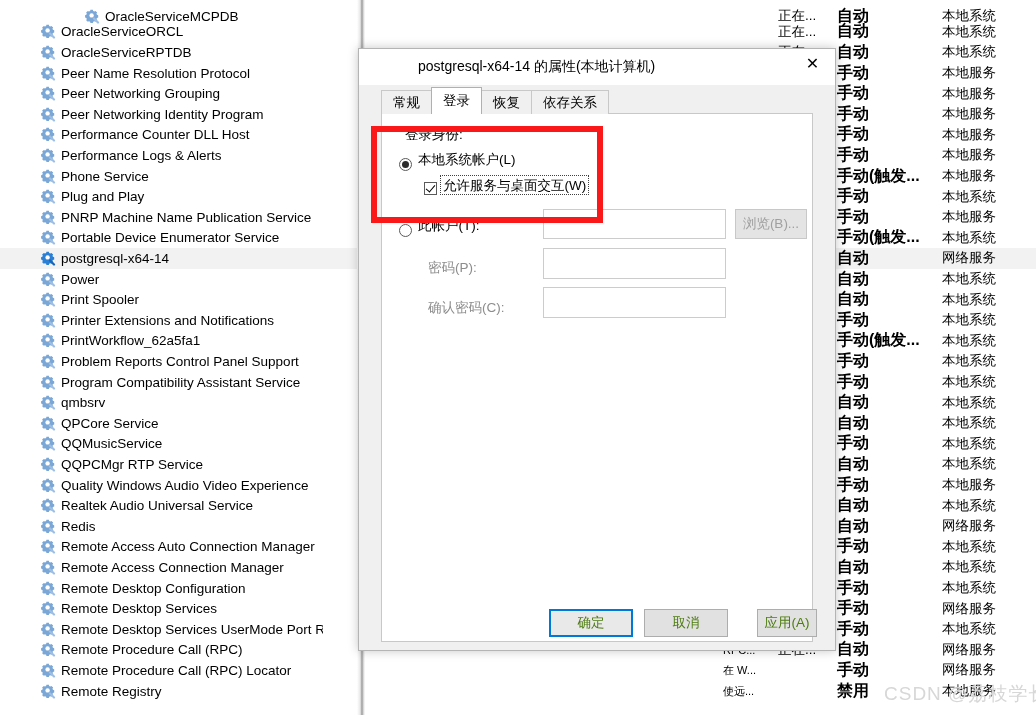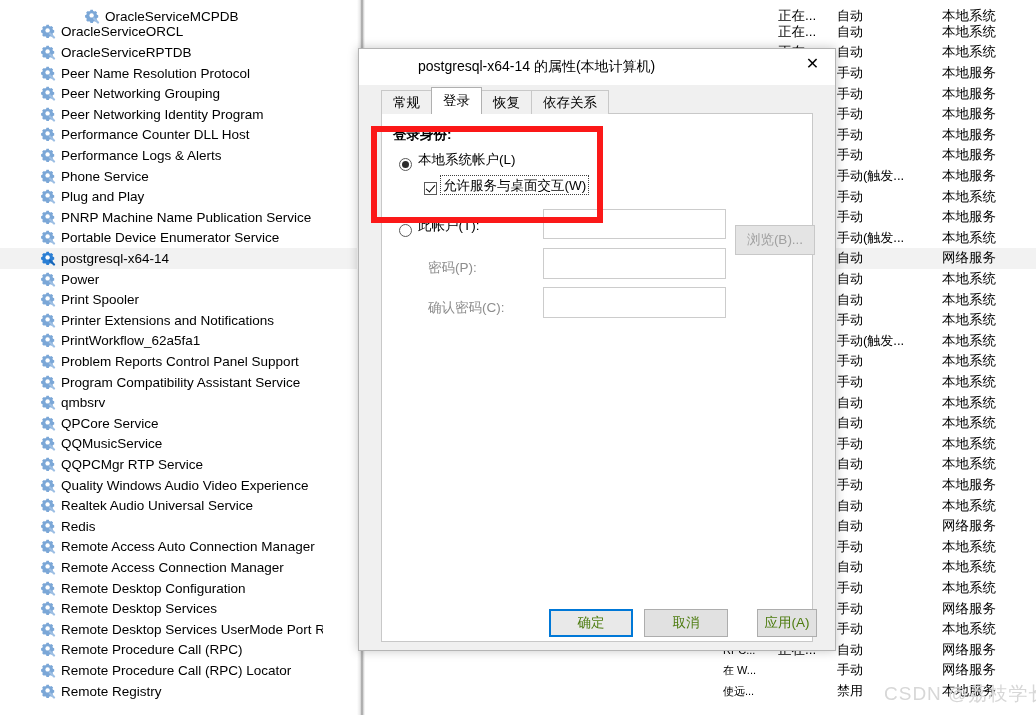--- a/index.html
+++ b/index.html
@@ -33,21 +33,21 @@
     flex:0 0 auto;width:262px;overflow:hidden;text-overflow:clip;
     font-size:13.5px;color:#000;
   }
   .svc-desc{
     position:absolute;left:723px;width:58px;font-size:11px;text-align:left;
   }
   .svc-status{
     position:absolute;left:778px;width:58px;font-size:13.5px;text-align:left;
   }
   .svc-startup{
-    position:absolute;left:837px;width:82px;font-size:13px;text-align:left;
+    position:absolute;left:837px;width:82px;font-size:16px;text-align:left;font-weight:bold;
   }
   .svc-logon{
     position:absolute;left:919px;width:100px;font-size:13.5px;text-align:center;
   }
 
   
   #list-splitter{
     position:absolute;left:357px;top:0;width:8px;height:715px;
     background:linear-gradient(to right,#ffffff 0%,#e8e8e8 40%,#9a9a9a 62%,#d6d6d6 80%,#ffffff 100%);
   }
@@ -642,33 +642,33 @@
 
   <div id="dlg-tabs">
       <div class="tab">常规</div>
       <div class="tab active">登录</div>
       <div class="tab">恢复</div>
       <div class="tab">依存关系</div>
     </div>
 
   <div id="tab-body">
 
-    <div class="lbl" style="left:11px;top:12px;font-weight:bold;">登录身份:</div>
+    <div class="lbl" style="left:23px;top:12px;">登录身份:</div>
 
     <div class="radio checked" style="left:17px;top:44px;"></div>
     <div class="lbl" style="left:36px;top:37px;">本地系统帐户(L)</div>
 
     <div class="checkbox checked" style="left:42px;top:68px;"></div>
     <div class="focus-dash" style="left:58px;top:61px;width:149px;height:20px;"></div>
     <div class="lbl" style="left:61px;top:63px;">允许服务与桌面交互(W)</div>
 
     <div class="radio" style="left:17px;top:110px;"></div>
     <div class="lbl" style="left:36px;top:103px;">此帐户(T):</div>
     <div class="textbox" style="left:161px;top:95px;width:183px;height:30px;"></div>
-    <div class="btn disabled" style="left:353px;top:111px;width:80px;height:30px;">浏览(B)...</div>
+    <div class="btn disabled" style="left:353px;top:95px;width:72px;height:30px;">浏览(B)...</div>
 
     <div class="lbl dim" style="left:46px;top:145px;">密码(P):</div>
     <div class="textbox" style="left:161px;top:134px;width:183px;height:31px;"></div>
 
     <div class="lbl dim" style="left:46px;top:185px;">确认密码(C):</div>
     <div class="textbox" style="left:161px;top:173px;width:183px;height:31px;"></div>
 
   </div>
 
   <div class="btn default" style="left:190px;top:560px;width:84px;height:28px;">确定</div>

